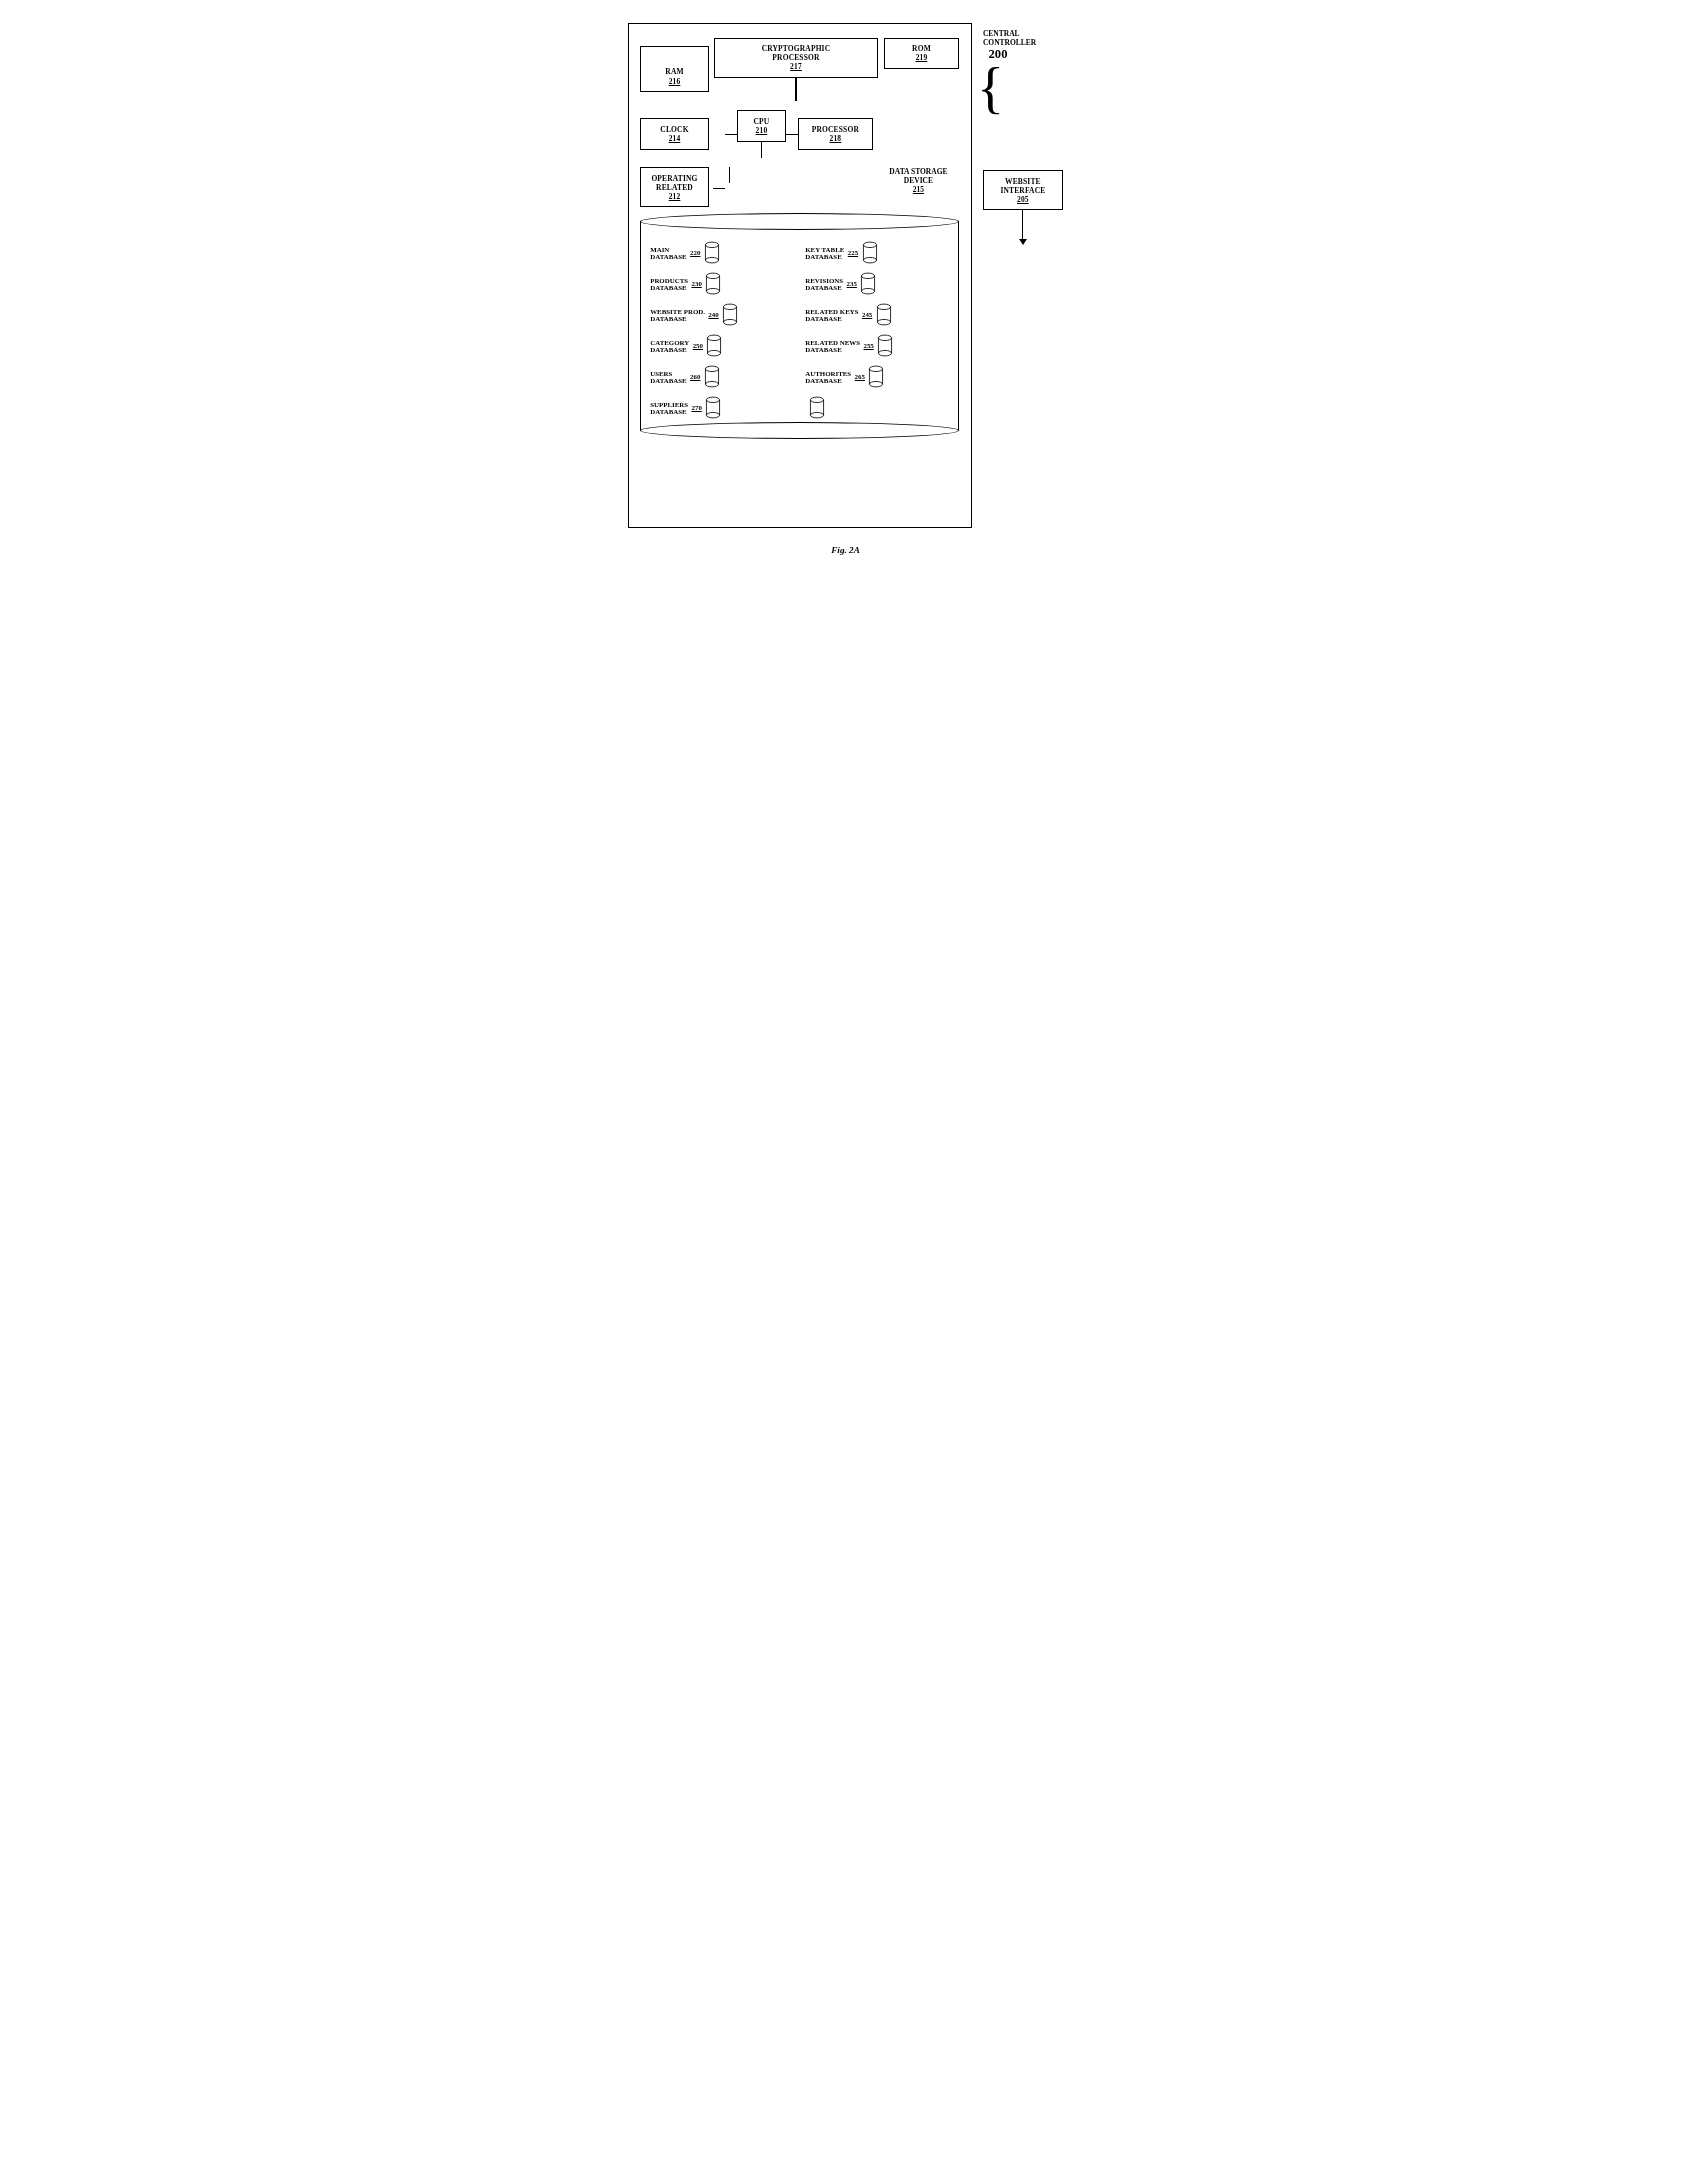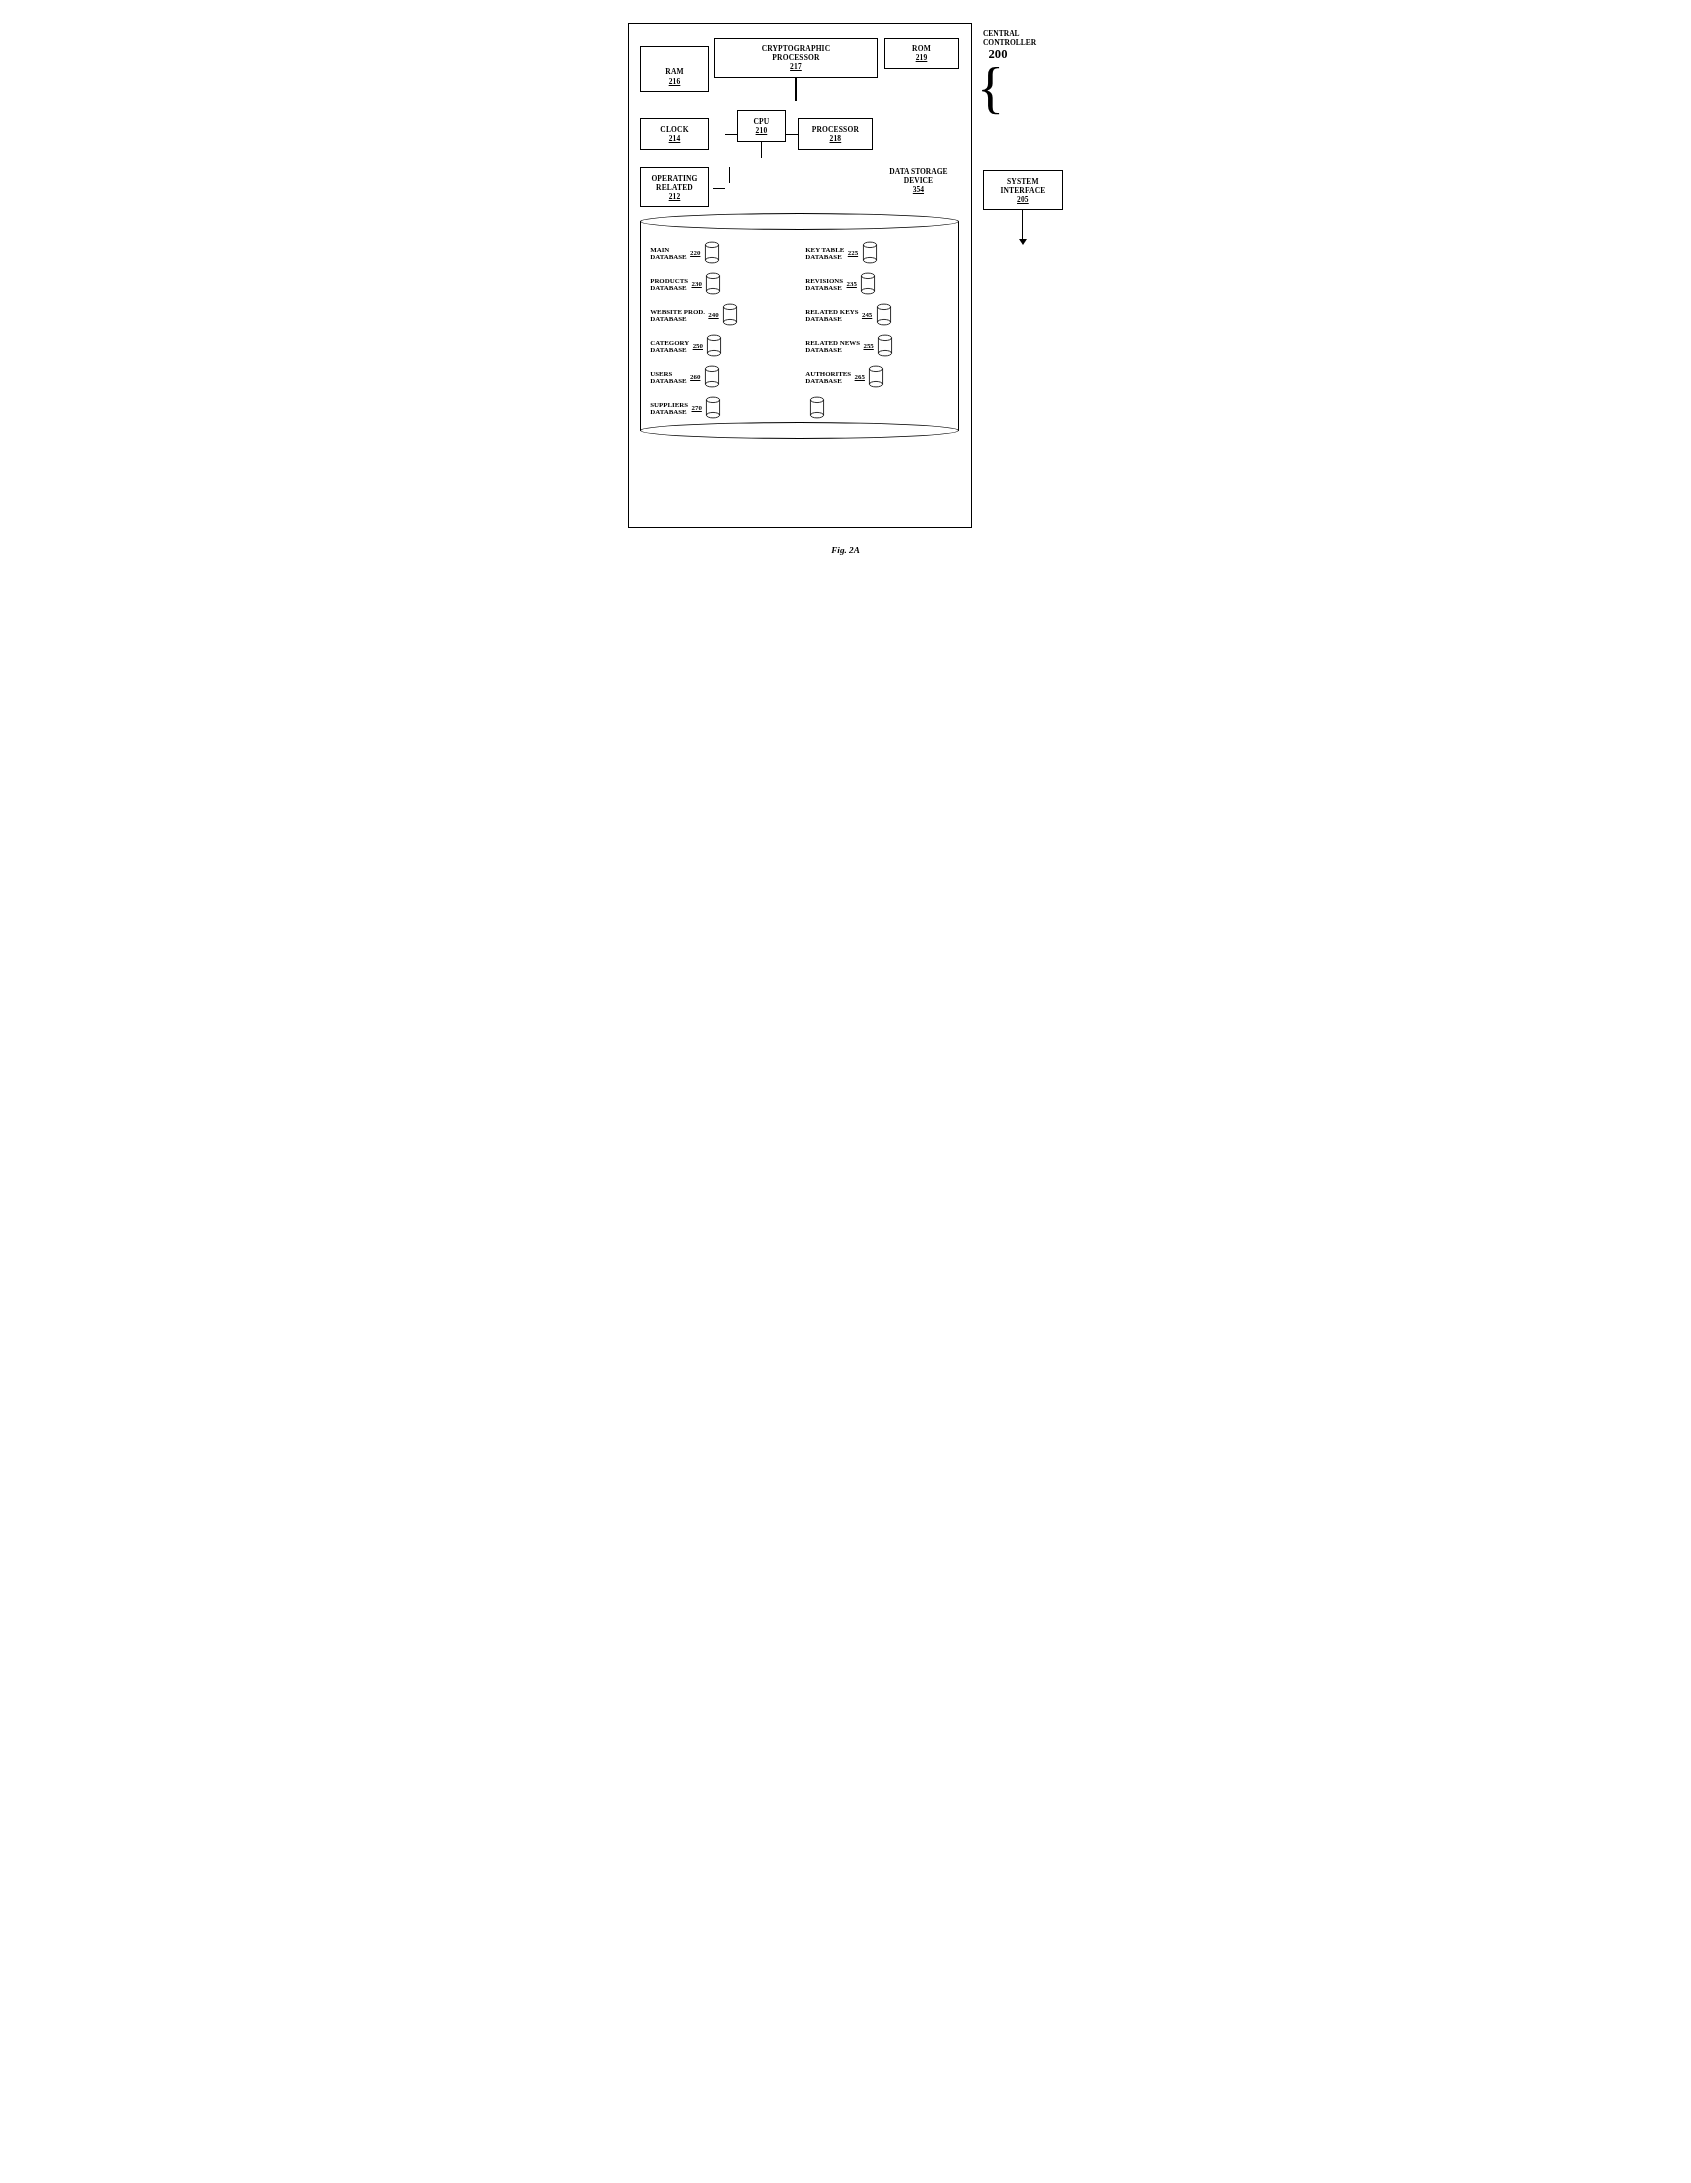--- a/index.html
+++ b/index.html
@@ -215,21 +215,21 @@
         <div style="height:1.1px; width:11.5px; background:#000; margin-top:20.7px;"></div>
 
         <div style="display:flex; flex-direction:column; align-items:center; padding-top:0;">
           <div style="width:1.1px; height:16px; background:#000;"></div>
         </div>
 
         <div style="flex:1; display:flex; flex-direction:column; align-items:flex-end; padding-right:11.5px;">
           <div style="text-align:center;">
             <div style="font-weight:bold; font-size:7.5px;">DATA STORAGE</div>
             <div style="font-weight:bold; font-size:7.5px;">DEVICE</div>
-            <div style="font-weight:bold; font-size:7.5px; text-decoration:underline; display:flex; align-items:center; justify-content:center; gap:3.4px;">354</div>
+            <div style="font-weight:bold; font-size:7.5px; text-decoration:underline; display:flex; align-items:center; justify-content:center; gap:3.4px;">215</div>
           </div>
         </div>
       </div>
 
       <div style="position:relative; margin-top:0;">
 
         <div style="width:100%; height:17px; border:1.1px solid #000; border-radius:50%; background:#fff; position:relative; z-index:2;"></div>
 
         <div style="width:100%; border-left:1.1px solid #000; border-right:1.1px solid #000; background:#fff; margin-top:-8.6px; padding-top:8.6px; position:relative; z-index:1;">
 
@@ -413,21 +413,21 @@
       <div style="margin-bottom:0; margin-left:5.7px;">
         <div style="font-weight:bold; font-size:7.5px; font-family:'Times New Roman',serif;">CENTRAL</div>
         <div style="font-weight:bold; font-size:7.5px; font-family:'Times New Roman',serif;">CONTROLLER</div>
         <div style="font-weight:bold; font-size:12.6px; font-family:'Times New Roman',serif; margin-left:5.7px;">200</div>
       </div>
 
       <div style="font-size:57px; line-height:0.9; color:#000; margin-left:0; transform:scaleX(-1); display:inline-block; font-family:'Times New Roman',serif; font-weight:100;">}</div>
 
       <div style="display:flex; flex-direction:column; align-items:center; margin-top:57px; margin-left:5.7px;">
         <div class="component-box" style="width:80px; text-align:center; padding:5.7px 4.6px;">
-          <span style="display:block; font-weight:bold; font-size:7.5px;">SYSTEM</span>
+          <span style="display:block; font-weight:bold; font-size:7.5px;">WEBSITE</span>
           <span style="display:block; font-weight:bold; font-size:7.5px;">INTERFACE</span>
           <span style="display:block; text-decoration:underline; font-size:7.5px; font-weight:bold;">205</span>
         </div>
 
         <div style="width:1.1px; height:29px; background:#000;"></div>
         <div style="width:0; height:0; border-left:4.6px solid transparent; border-right:4.6px solid transparent; border-top:6.9px solid #000;"></div>
       </div>
     </div>
 
   </div>

